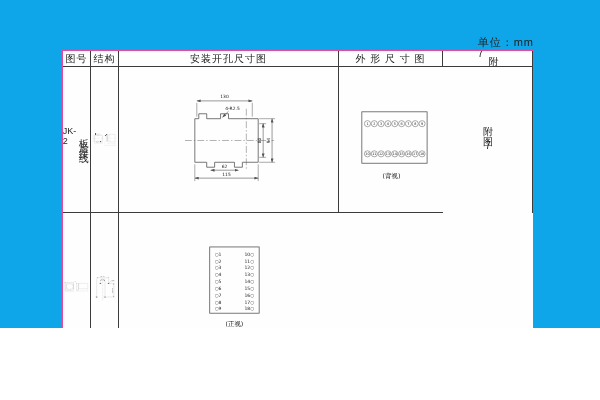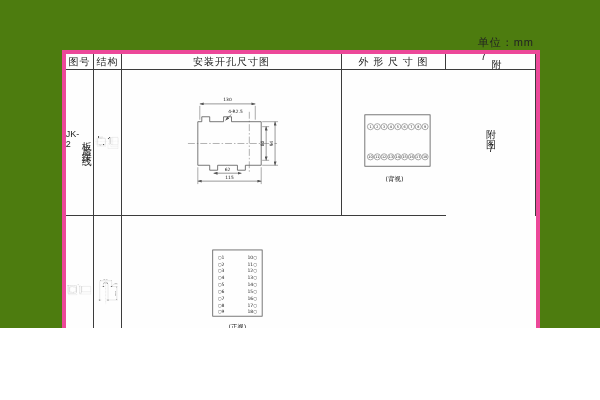--- a/index.html
+++ b/index.html
@@ -1,22 +1,22 @@
 <!DOCTYPE html>
 <html><head>
 <meta charset="utf-8">
 <style>
   html,body{margin:0;padding:0;background:#fff;}
   body{width:600px;height:400px;font-family:"Liberation Sans","DejaVu Sans",sans-serif;color:#222;}
-  .page{position:relative;width:600px;height:328px;background:#4d7c0f;overflow:hidden;}
+  .page{position:relative;width:600px;height:328px;background:#0ea5e9;overflow:hidden;}
   .unit{position:absolute;top:35px;right:66px;font-size:11px;letter-spacing:1px;}
   .tbl{position:absolute;left:62px;top:50px;display:grid;
        grid-template-columns:28px 28px 220px 104px 90px;
        grid-template-rows:16px 146px 147px;
-       border:4px solid #ec4899;background:#fefefe;}
+       border:1px solid #ec4899;background:#fefefe;}
   .cell{border-right:1px solid #3c3c3c;border-bottom:1px solid #3c3c3c;
         display:flex;align-items:center;justify-content:center;overflow:hidden;position:relative;}
   .cell.cl{border-right:none;}
   .cell.rl{border-bottom:none;}
   .hdr{font-size:10px;white-space:pre;letter-spacing:1px;}
   .figno{writing-mode:vertical-rl;text-orientation:upright;letter-spacing:11px;font-size:10px;}
   .structcol{}
   .model{font-size:9px;margin-bottom:7px;letter-spacing:0;}
   .wiring{writing-mode:vertical-rl;text-orientation:upright;letter-spacing:5px;font-size:10px;}
   svg{display:block;}

